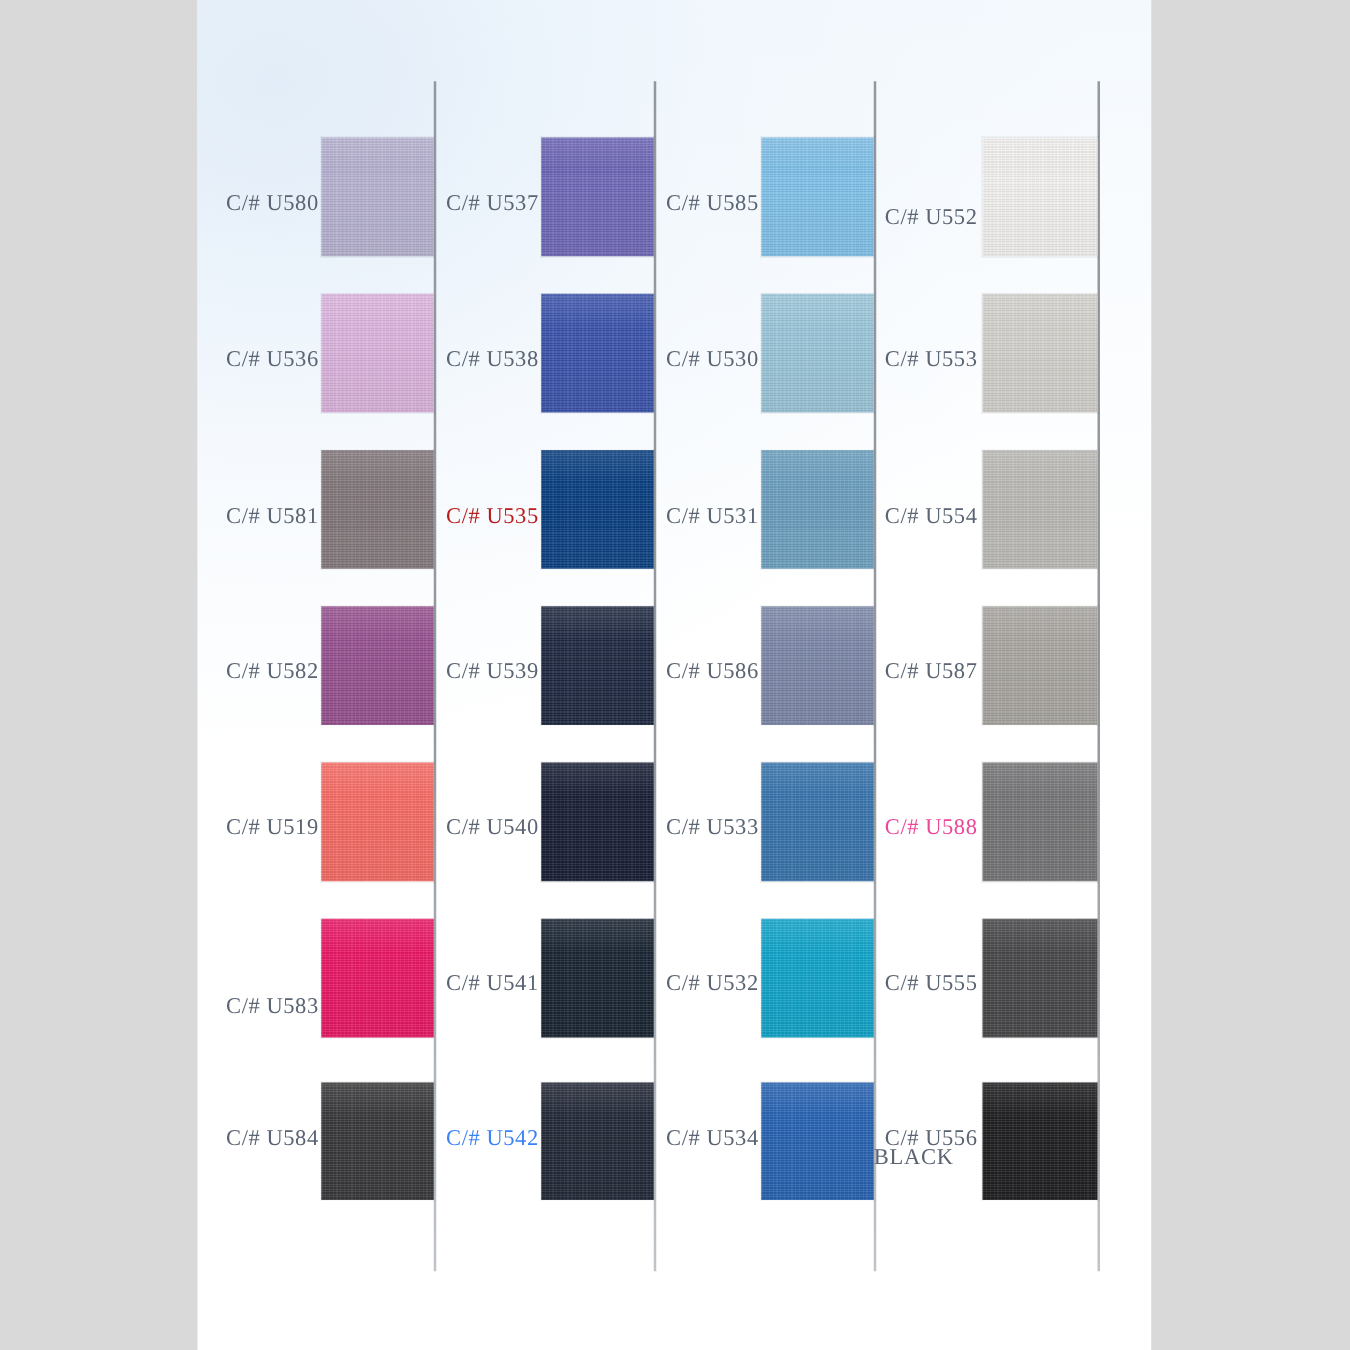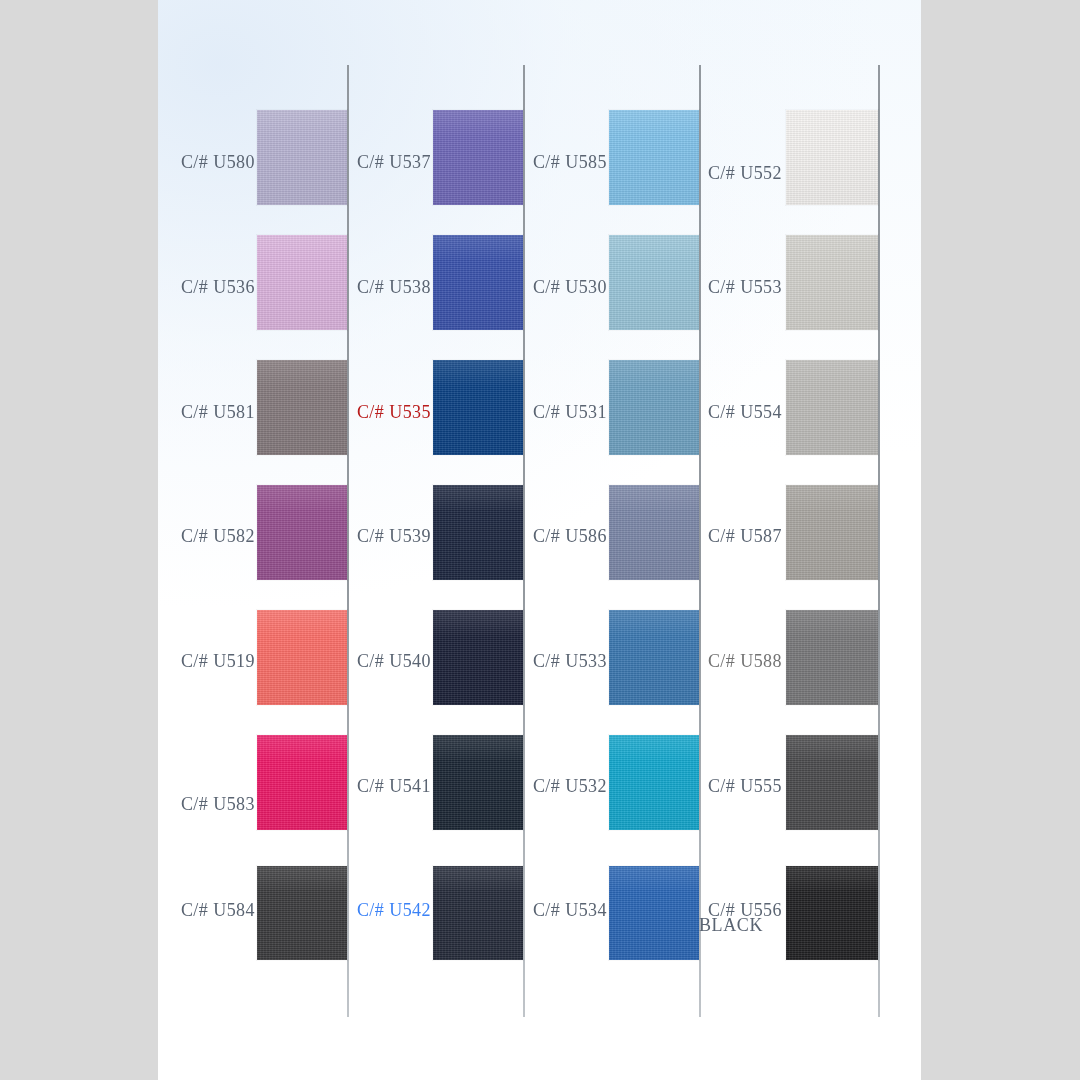--- a/index.html
+++ b/index.html
@@ -263,21 +263,21 @@
             <div class="weave"></div>
             <div class="sheen"></div>
             <div class="edge"></div>
           </div>
           <div class="label" style="left: 522px; width: 102px; top: 529px; color: rgb(90, 100, 114);"><span>C/# U587</span></div>
           <div class="swatch" title="C/# U587" style="left: 628px; top: 485px; width: 92px; height: 95px; background: rgb(169, 166, 161);">
             <div class="weave"></div>
             <div class="sheen"></div>
             <div class="edge"></div>
           </div>
-          <div class="label" style="left: 522px; width: 102px; top: 654px; color: #737373;"><span>C/# U588</span></div>
+          <div class="label" style="left: 522px; width: 102px; top: 654px; color: #ec4899;"><span>C/# U588</span></div>
           <div class="swatch" title="C/# U588" style="left: 628px; top: 610px; width: 92px; height: 95px; background: rgb(120, 120, 122);">
             <div class="weave"></div>
             <div class="sheen"></div>
             <div class="edge"></div>
           </div>
           <div class="label" style="left: 522px; width: 102px; top: 779px; color: rgb(90, 100, 114);"><span>C/# U555</span></div>
           <div class="swatch" title="C/# U555" style="left: 628px; top: 735px; width: 92px; height: 95px; background: rgb(74, 74, 76);">
             <div class="weave"></div>
             <div class="sheen"></div>
             <div class="edge"></div>

